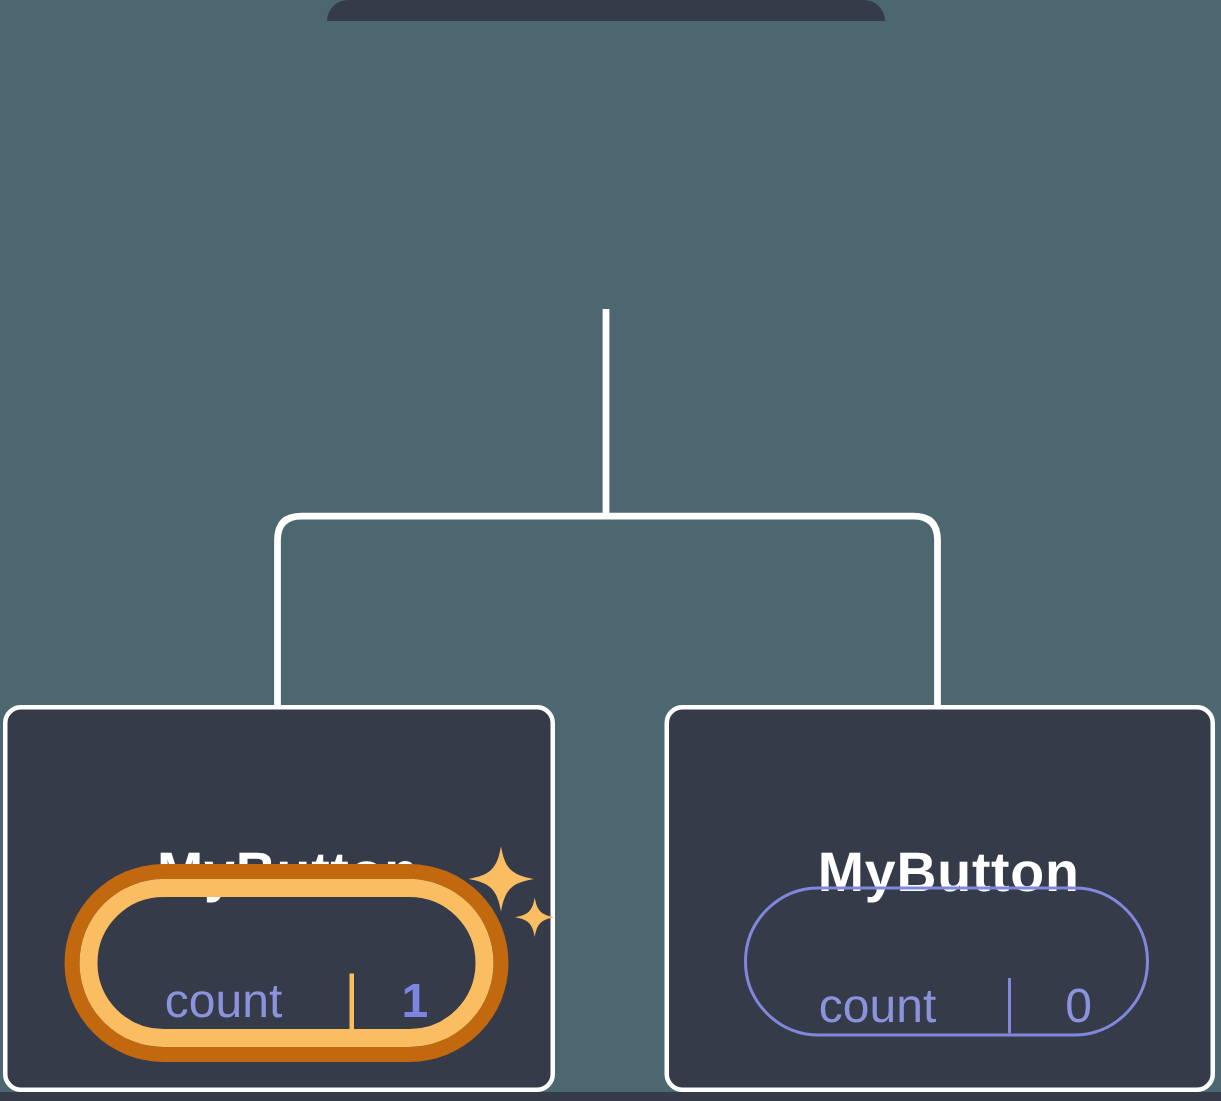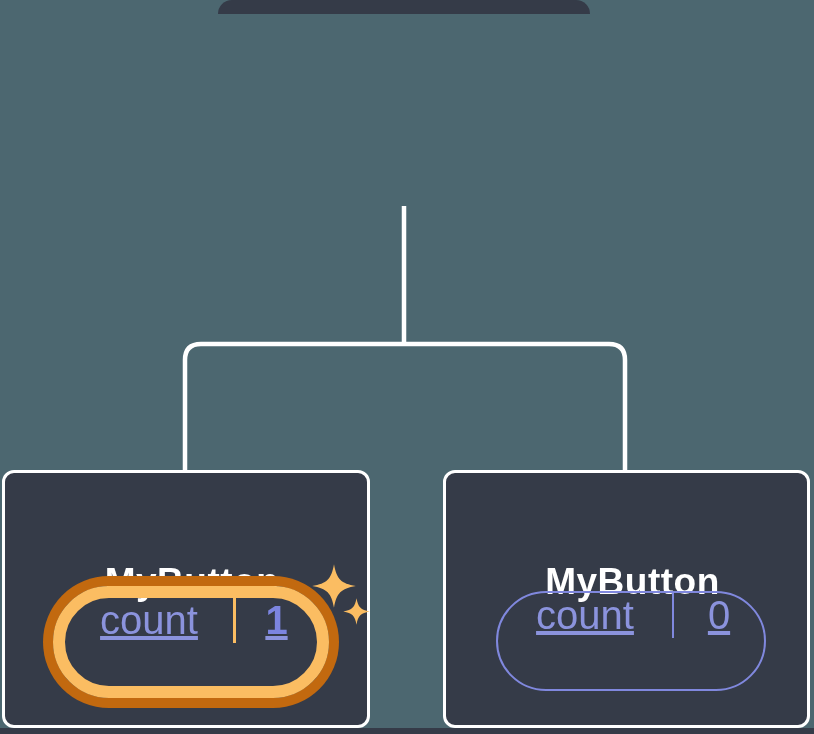--- a/index.html
+++ b/index.html
@@ -42,25 +42,24 @@
     color:var(--label-text,#FFFFFF);
     font-size:37px;font-weight:700;letter-spacing:.5px;
   }
   .child-label{
     position:absolute;left:12px;right:0;top:44px;text-align:center;margin-top:44px;
   }
 
   
   .pill{
     position:absolute;
-    display:flex;align-items:flex-start;
+    display:flex;align-items:flex-end;
     box-sizing:border-box;
-    font-size:40px;
+    font-size:32px;
     color:var(--state-text,#8B93DD);
-    text-decoration:underline;
   }
   .pill-cell{display:flex;align-items:center;justify-content:center;}
 
   .pill-hot{
     left:48px;top:113px;width:276px;height:112px;
     border:12px solid var(--highlight-inner,#FBBD62);
     border-radius:62px;
     box-shadow:0 0 0 10px var(--highlight-outer,#C2690F);
     background:transparent;
   }

